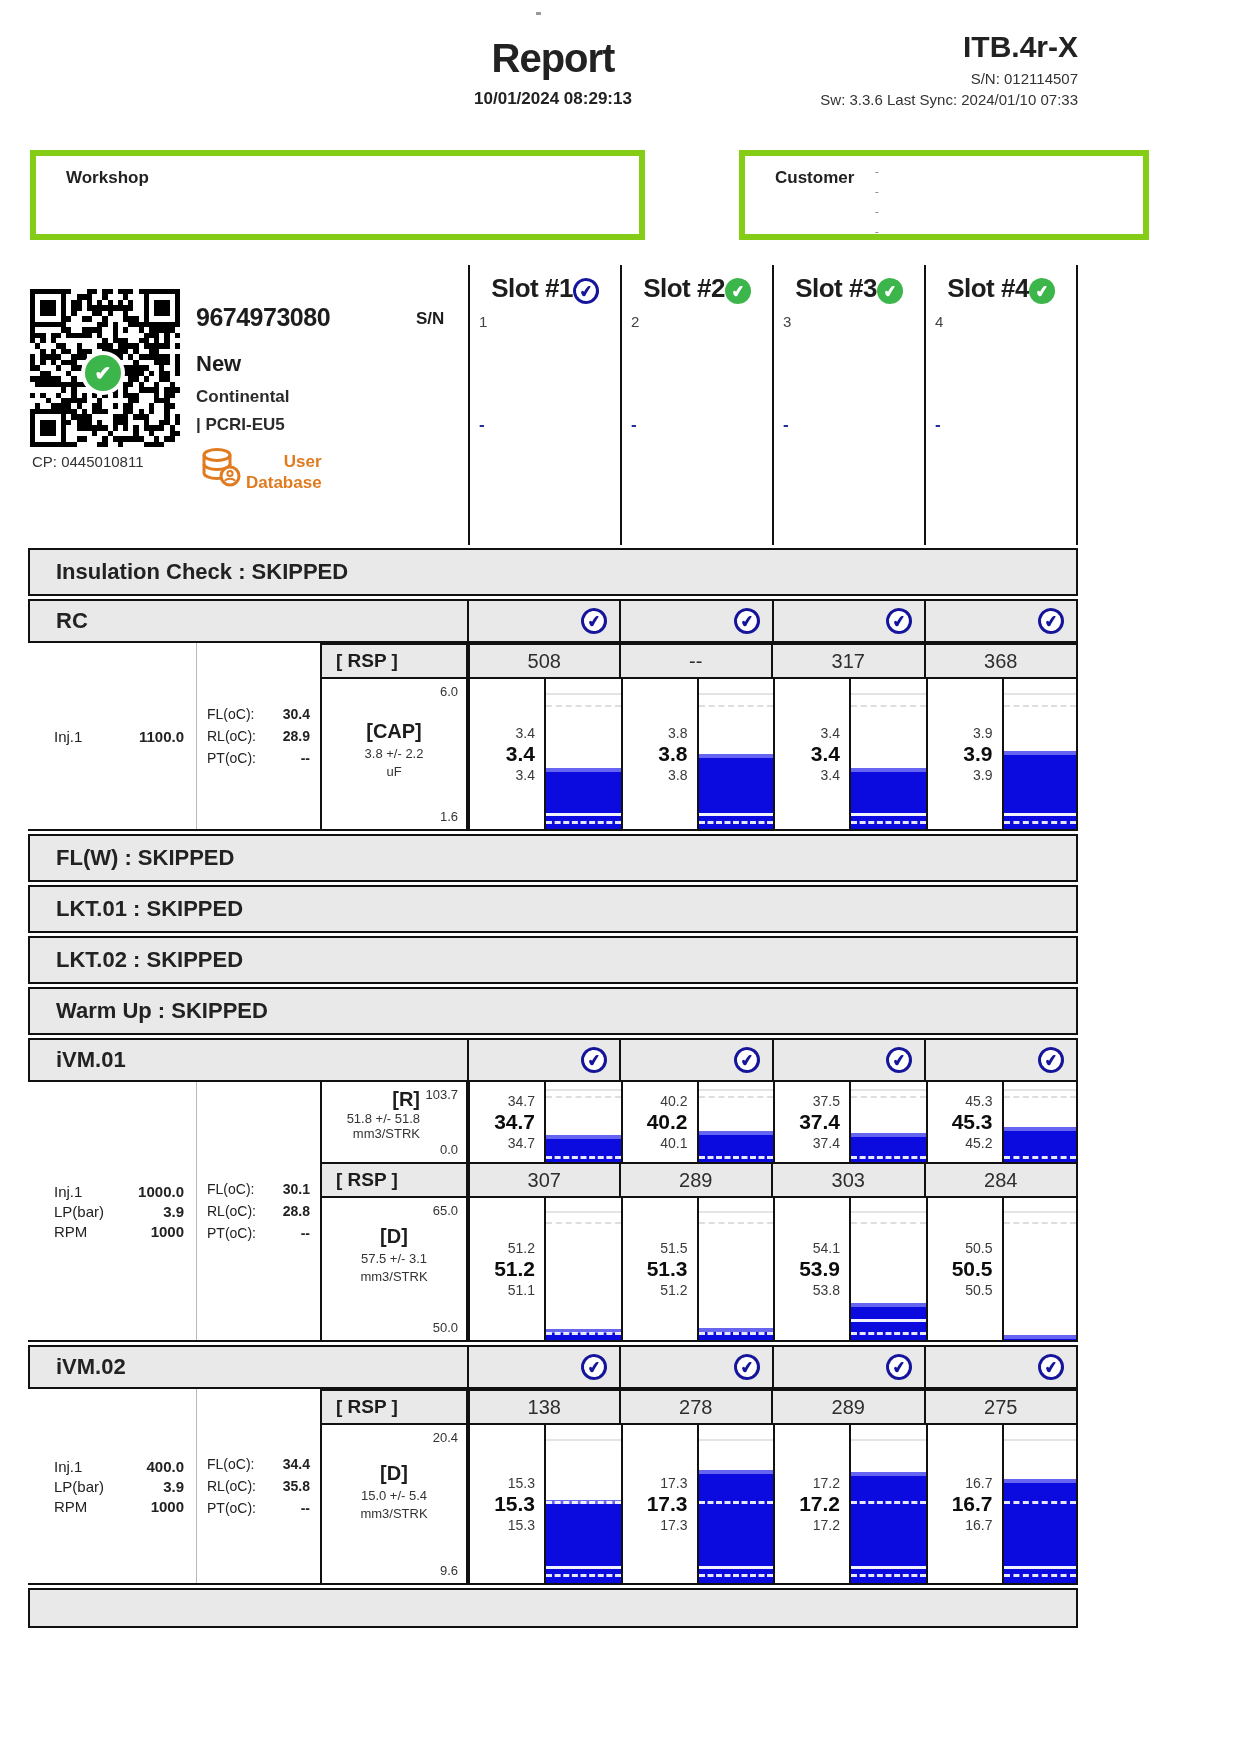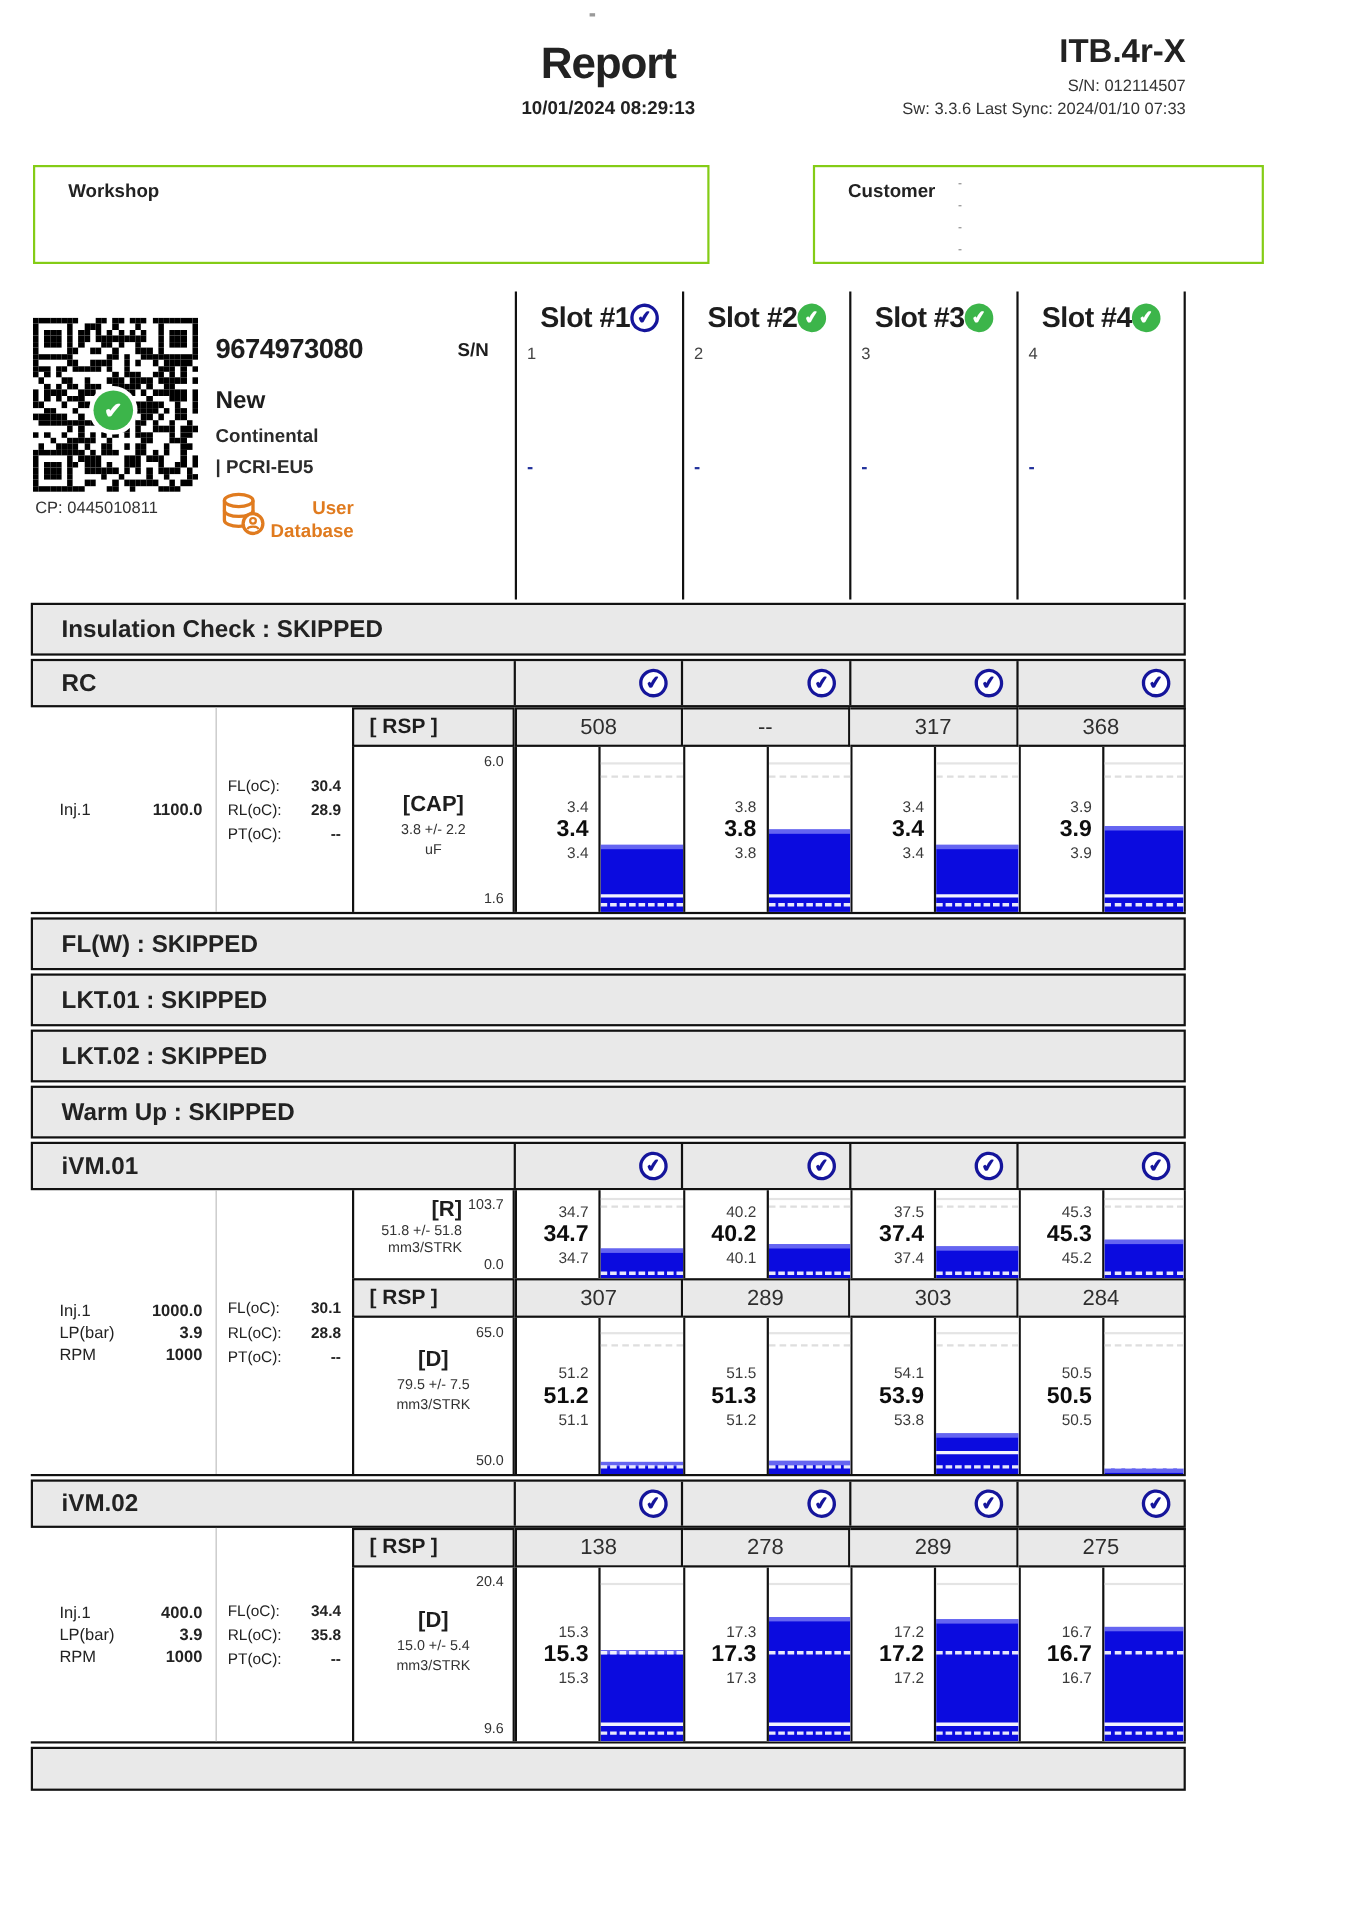--- a/index.html
+++ b/index.html
@@ -16,21 +16,21 @@
   .hdr-mid { position:absolute; left:0; top:36px; width:100%; text-align:center; }
   .hdr-title { font-size:40px; font-weight:bold; letter-spacing:-1px; color:#222; }
   .hdr-date { font-size:17px; font-weight:bold; margin-top:8px; color:#222; }
   .hdr-right { position:absolute; right:0; top:30px; text-align:right; }
   .hdr-model { font-size:30px; font-weight:bold; color:#222; }
   .hdr-sn { font-size:15px; margin-top:6px; color:#333; }
   .hdr-sw { font-size:15px; margin-top:4px; color:#333; }
 
   
   .boxes { position:relative; height:115px; }
-  .ibox { position:absolute; top:0; height:90px; border:2px solid #84cc16; background:#fff; }
+  .ibox { position:absolute; top:0; height:90px; border:6px solid #84cc16; background:#fff; }
   .ibox-label { font-size:17px; font-weight:bold; color:#222; margin:12px 0 0 30px; }
   .wbox { left:2px; width:615px; }
   .cbox { left:664px; width:410px;margin-left:47px; }
   .cdash { position:absolute; left:130px; top:6px; display:flex; flex-direction:column; gap:9px;
            font-size:11px; color:#777; line-height:1; }
 
   
   .inj-row { display:flex; height:280px; }
   .inj-left { position:relative; width:440px; }
   .qr { position:absolute; left:2px; top:24px; width:150px; height:158px;
@@ -44,21 +44,21 @@
   .inj-snlbl { position:absolute; left:388px; top:44px; font-size:17px; font-weight:bold; }
   .inj-new { position:absolute; left:168px; top:86px; font-size:22px; font-weight:bold; }
   .inj-brand { position:absolute; left:168px; top:122px; font-size:17px; font-weight:bold; color:#2b2b2b; }
   .inj-type { position:absolute; left:168px; top:150px; font-size:17px; font-weight:bold; color:#2b2b2b; }
   .inj-cp { position:absolute; left:4px; top:188px; font-size:15px; color:#333; }
   .db-ic { position:absolute; left:172px; top:182px; }
   .db-lbl { position:absolute; left:218px; top:186px; font-size:17px; font-weight:bold; color:#e07b1f; line-height:1.25;text-align:right; }
 
   .slots-wrap { display:flex; width:610px; border-right:2px solid #111; }
   .slot-cell { position:relative; width:152.5px; border-left:2px solid #111; }
-  .slot-head { display:flex; align-items:center; justify-content:center; gap:0; margin-top:8px; }
+  .slot-head { display:flex; align-items:flex-end; justify-content:center; gap:0; margin-top:8px; }
   .slot-title { font-size:26px; font-weight:bold; letter-spacing:-.5px; }
   .slot-num { position:absolute; left:9px; top:48px; font-size:15px; color:#444; }
   .slot-dash { position:absolute; left:9px; top:150px; font-size:17px; font-weight:bold; color:#20309b; }
 
   
   .chk { display:inline-flex; align-items:center; justify-content:center; width:26px; height:26px;
          border-radius:50%; font-size:16px; font-weight:bold; flex:0 0 auto; transform:rotate(-8deg); }
   .chk.blue { border:3px solid #15159b; color:#15159b; background:#fff; }
   .chk.green { background:#3cb54a; color:#fff; border:none; }
 
@@ -1298,21 +1298,21 @@
           <div class="rsp-v">289</div>
           <div class="rsp-v">303</div>
           <div class="rsp-v">284</div>
         </div>
         <div class="mrow row-g-d1">
           <div class="col3g">
             <span class="ax max">65.0</span>
             <span class="ax min">50.0</span>
             <div class="blk-c" style="padding-bottom:30px;">
               <span class="blk-lab">[D]</span>
-              <span class="blk-tol">79.5 +/- 7.5</span>
+              <span class="blk-tol">57.5 +/- 3.1</span>
               <span class="blk-unit">mm3/STRK</span>
             </div>
           </div>
           <div class="gslot">
             <div class="nums">
                 <span class="n-s">51.2</span>
                 <span class="n-b">51.2</span>
                 <span class="n-s">51.1</span>
               </div>
             <div class="gph">

